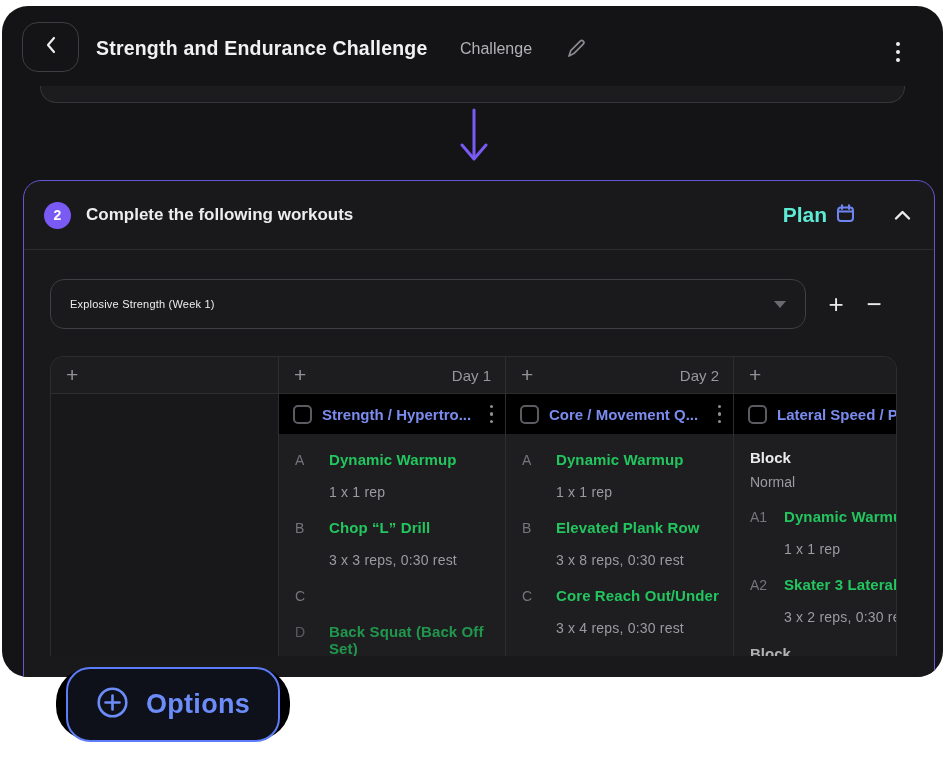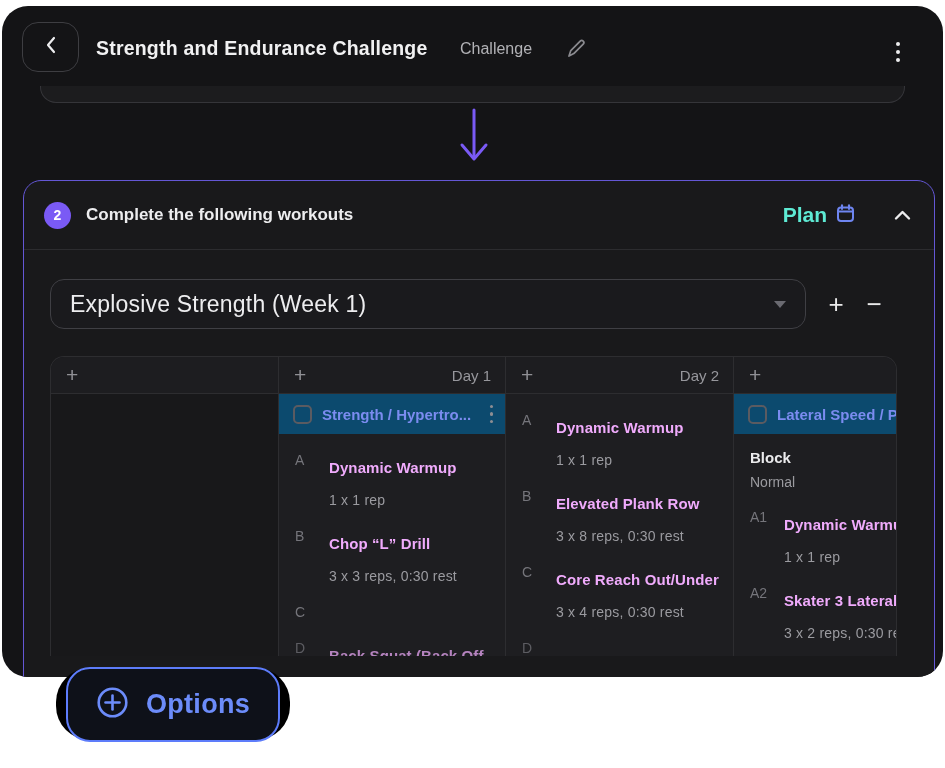--- a/index.html
+++ b/index.html
@@ -63,21 +63,21 @@
   .plan-label { color:#5eead4; font-size:21px; font-weight:bold; }
   .collapse-btn { margin-left:38px; cursor:pointer; display:flex; }
   .step-body { padding:29px 0 0 26px; }
   
   .week-row { display:flex; align-items:center; }
   .week-select {
     width:756px; height:50px; background:#1a1a1d;
     border:1px solid #3f3f44; border-radius:14px;
     display:flex; align-items:center; padding:0 19px; cursor:pointer;
   }
-  .week-value { font-size:23px; color:#ededef; letter-spacing:.2px; }
+  .week-value { font-size:11px; color:#ededef; letter-spacing:.2px; }
   .caret-down {
     margin-left:auto; width:0; height:0;
     border-left:6px solid transparent; border-right:6px solid transparent;
     border-top:7px solid #6a6a71;
   }
   .week-btn {
     width:38px; height:40px; display:flex; align-items:center; justify-content:center;
     color:#e9e9ea; font-size:26px; font-weight:300; cursor:pointer;
   }
   .week-btn.add { margin-left:11px; }
@@ -92,33 +92,33 @@
   .gcol:last-child { border-right:none; }
   .col-head {
     height:37px; flex:none; background:#1d1d20; border-bottom:1px solid #2d2d30;
     display:flex; align-items:center; padding:0 14px 0 15px;
   }
   .plus-glyph { color:#909095; font-size:21px; font-weight:300; cursor:pointer; line-height:1; margin-top:-2px;}
   .day-label { margin-left:auto; color:#97979c; font-size:15px; }
   .col-body { flex:1; background:#18181a; position:relative; }
   .wo-card { position:absolute; inset:0; background:#1e1e21; display:flex; flex-direction:column; }
   .wo-head {
-    height:40px; flex:none; background:#0c4a6e;
+    height:40px; flex:none; background:#000000;
     display:flex; align-items:center; padding:0 12px 0 14px; gap:10px;
   }
   .checkbox { width:19px; height:19px; flex:none; border:2px solid #5b5b61; border-radius:5px; cursor:pointer; }
   .wo-title {
     flex:1; color:#7b8cf0; font-size:15px; font-weight:bold;
     white-space:nowrap; overflow:hidden; cursor:pointer;
   }
   .kebab.sm i { width:3.5px; height:3.5px; background:#8d8d92; }
   .ex-list { padding-top:7px; }
   .ex-row { display:flex; padding:10px 12px 9px 16px; }
   .ex-tag { width:34px; flex:none; color:#75757b; font-size:14px; padding-top:1px; }
-  .ex-name { color:#f0abfc; font-size:15px; font-weight:bold; letter-spacing:.1px;margin-top:8px; }
+  .ex-name { color:#22c55e; font-size:15px; font-weight:bold; letter-spacing:.1px; }
   .ex-detail { color:#9b9ba0; font-size:14px; margin-top:16px; letter-spacing:.2px; }
   .dim { opacity:.72; }
   .block { padding:11px 16px 8px; }
   .block-name { color:#eaeaec; font-size:15px; font-weight:bold; }
   .block-type { color:#9b9ba0; font-size:14px; margin-top:8px; display:flex; align-items:center; gap:9px; }
   
   .options-ring {
     position:absolute; left:56px; top:668px; width:234px; height:72px;
     background:#000; border-radius:34px;
     display:flex; align-items:center; justify-content:center;
@@ -255,20 +255,29 @@
           </div>
         </div>
 
         <div class="gcol">
           <div class="col-head">
             <span class="plus-glyph">+</span>
             <span class="day-label">Day 2</span>
           </div>
           <div class="col-body">
             <div class="wo-card">
+              <div class="wo-head">
+                <span class="checkbox"></span>
+                <span class="wo-title">Core / Movement Q...</span>
+                <span class="kebab sm">
+                    <i></i>
+                    <i></i>
+                    <i></i>
+                  </span>
+              </div>
               <div class="ex-list">
                 <div class="ex-row">
                   <span class="ex-tag">A</span>
                   <span>
                       <span class="ex-name" style="display:block">Dynamic Warmup</span>
                   <span class="ex-detail" style="display:block">1 x 1 rep</span>
                     </span>
                 </div>
                 <div class="ex-row">
                   <span class="ex-tag">B</span>

